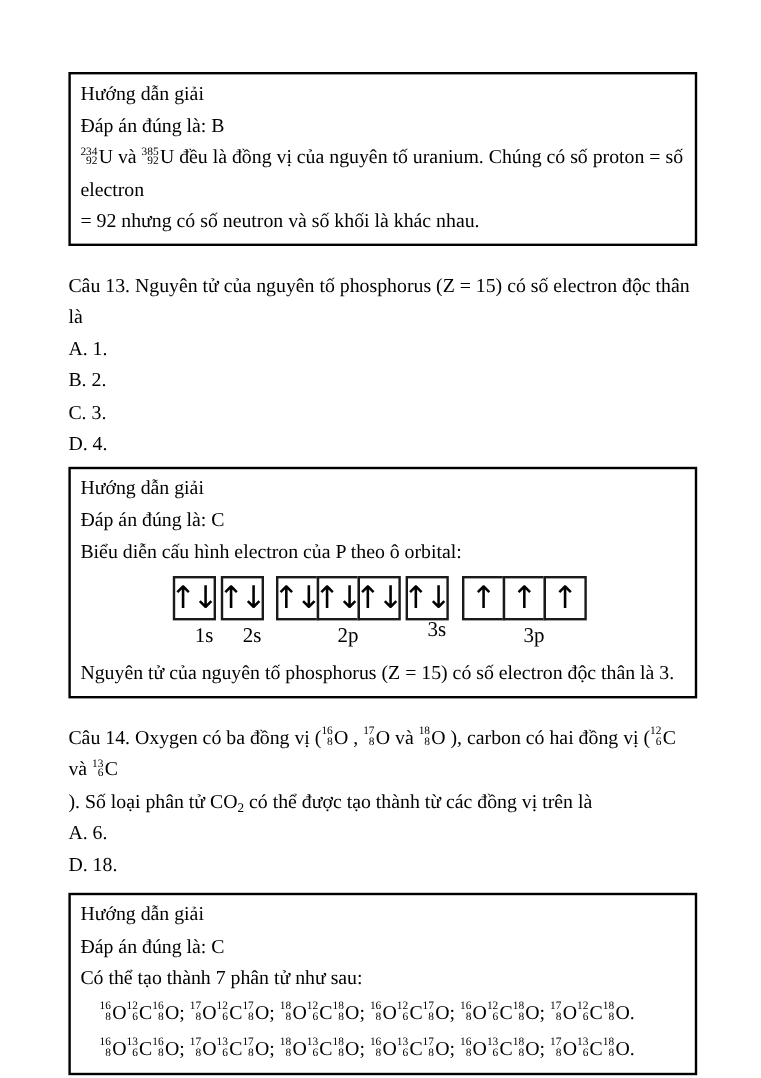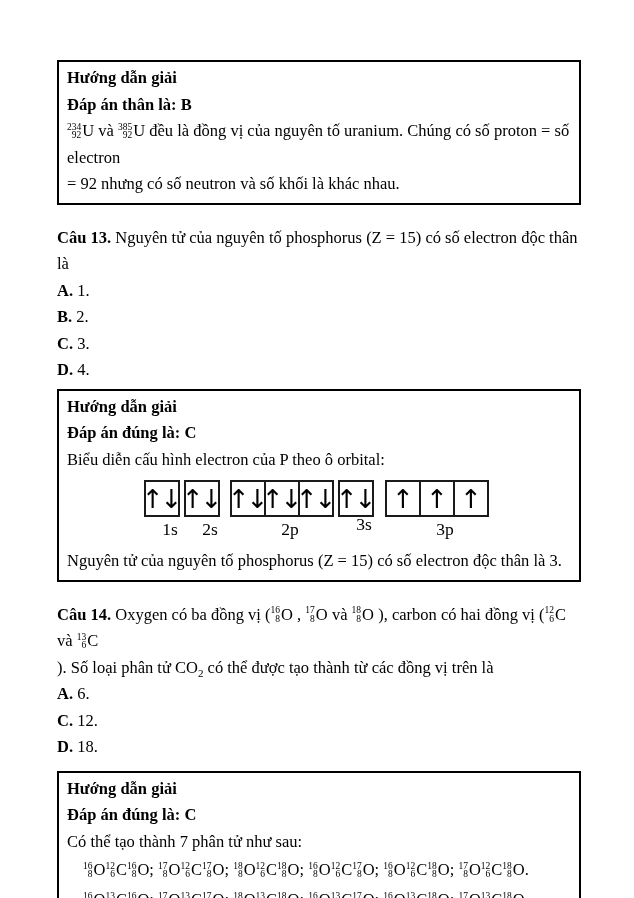--- a/index.html
+++ b/index.html
@@ -5,21 +5,21 @@
   * { margin:0; padding:0; box-sizing:border-box; }
   html,body { background:#fff; }
   body {
     width:634px; height:898px;
     font-family:"Liberation Serif","DejaVu Serif",serif;
     font-size:16.5px; color:#000;
     position:relative; overflow:hidden;
   }
   .content { position:absolute; left:57px; top:60px; width:524px; }
   p { line-height:26.5px; }
-  b { font-weight:bold; }
+  b { font-weight:normal; }
   .box { border:2px solid #000; padding:3px 8px 5px 8px; background:#fff; }
   .box + p.q { margin-top:20px; }
   .mt { margin-top:5px; }
   
   .stack {
     display:inline-flex; flex-direction:column; align-items:flex-end;
     font-size:9.5px; line-height:8.5px; vertical-align:middle;
     margin-right:1px; transform:translateY(-1px);justify-content:center;
   }
   sub.small { font-size:11px; vertical-align:-4px; line-height:0; }
@@ -46,21 +46,21 @@
   .mol-line { padding-left:16px; line-height:30px; white-space:nowrap; }
   .conclusion { margin-top:8px; }
 </style>
 </head>
 <body>
 
 <div class="content">
 
   <div class="box">
     <p><b>Hướng dẫn giải</b></p>
-    <p><b>Đáp án thân là: B</b></p>
+    <p><b>Đáp án đúng là: B</b></p>
     <p><span><span class="stack">
             <span>234</span>
             <span>92</span>
           </span><span>U</span></span> và <span><span class="stack">
             <span>385</span>
             <span>92</span>
           </span><span>U</span></span> đều là đồng vị của nguyên tố uranium. Chúng có số proton = số electron</p>
     <p>= 92 nhưng có số neutron và số khối là khác nhau.</p>
   </div>
 
@@ -124,21 +124,20 @@
           <span>8</span>
         </span><span>O</span></span> ), carbon có hai đồng vị (<span><span class="stack">
           <span>12</span>
           <span>6</span>
         </span><span>C</span></span> và <span><span class="stack">
           <span>13</span>
           <span>6</span>
         </span><span>C</span></span></p>
   <p>). Số loại phân tử CO<sub class="small">2</sub> có thể được tạo thành từ các đồng vị trên là</p>
   <p><b>A.</b><span> 6.</span></p>
-  <p><b>C.</b><span> 12.</span></p>
   <p><b>D.</b><span> 18.</span></p>
 
   <div class="box mt" style="margin-top:10px;">
     <p><b>Hướng dẫn giải</b></p>
     <p><b>Đáp án đúng là: C</b></p>
     <p>Có thể tạo thành 7 phân tử như sau:</p>
     <p class="mol-line"><span><span class="stack">
             <span>16</span>
             <span>8</span>
           </span><span>O</span></span><span><span class="stack">

